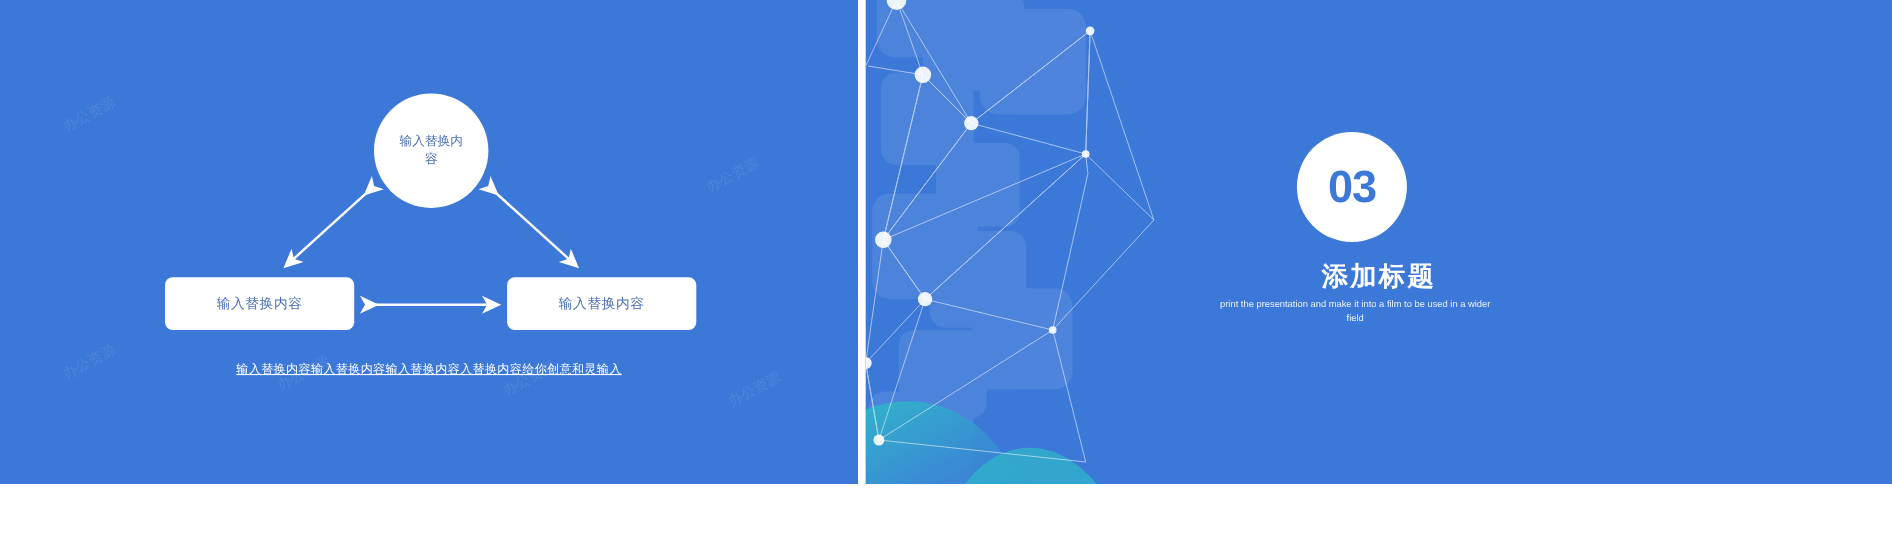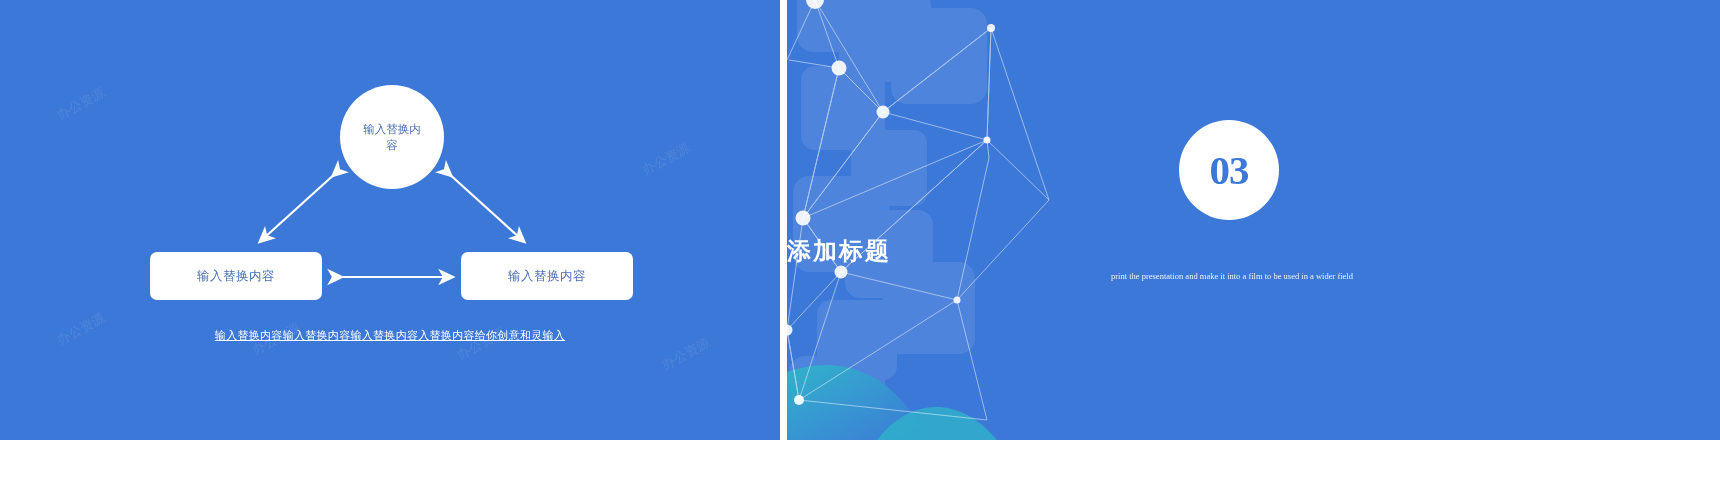--- a/index.html
+++ b/index.html
@@ -128,21 +128,20 @@
   }
 
   
   .slide-right {
     position: relative;
     width: 933px;
     height: 440px;
     background: #3c78d8;
     overflow: hidden;
     flex: 0 0 933px;
-    font-family: Liberation Serif, serif;
   }
   .deco-svg {
     position: absolute;
     left: 0; top: 0;
     width: 933px;
     height: 440px;
   }
   .num-circle {
     position: absolute;
     left: 392px;
@@ -159,20 +158,21 @@
     color: #3c78d8;
     font-size: 41px;
     font-weight: bold;
     letter-spacing: -1px;
   }
   .r-title {
     position: absolute;
     left: 0;
     top: 235px;
     width: 933px;
+    text-align: center;
     color: #ffffff;
     font-size: 24px;
     font-weight: bold;
     letter-spacing: 2px;
   }
   .r-sub {
     position: absolute;
     left: 320px;
     top: 270px;
     width: 250px;

